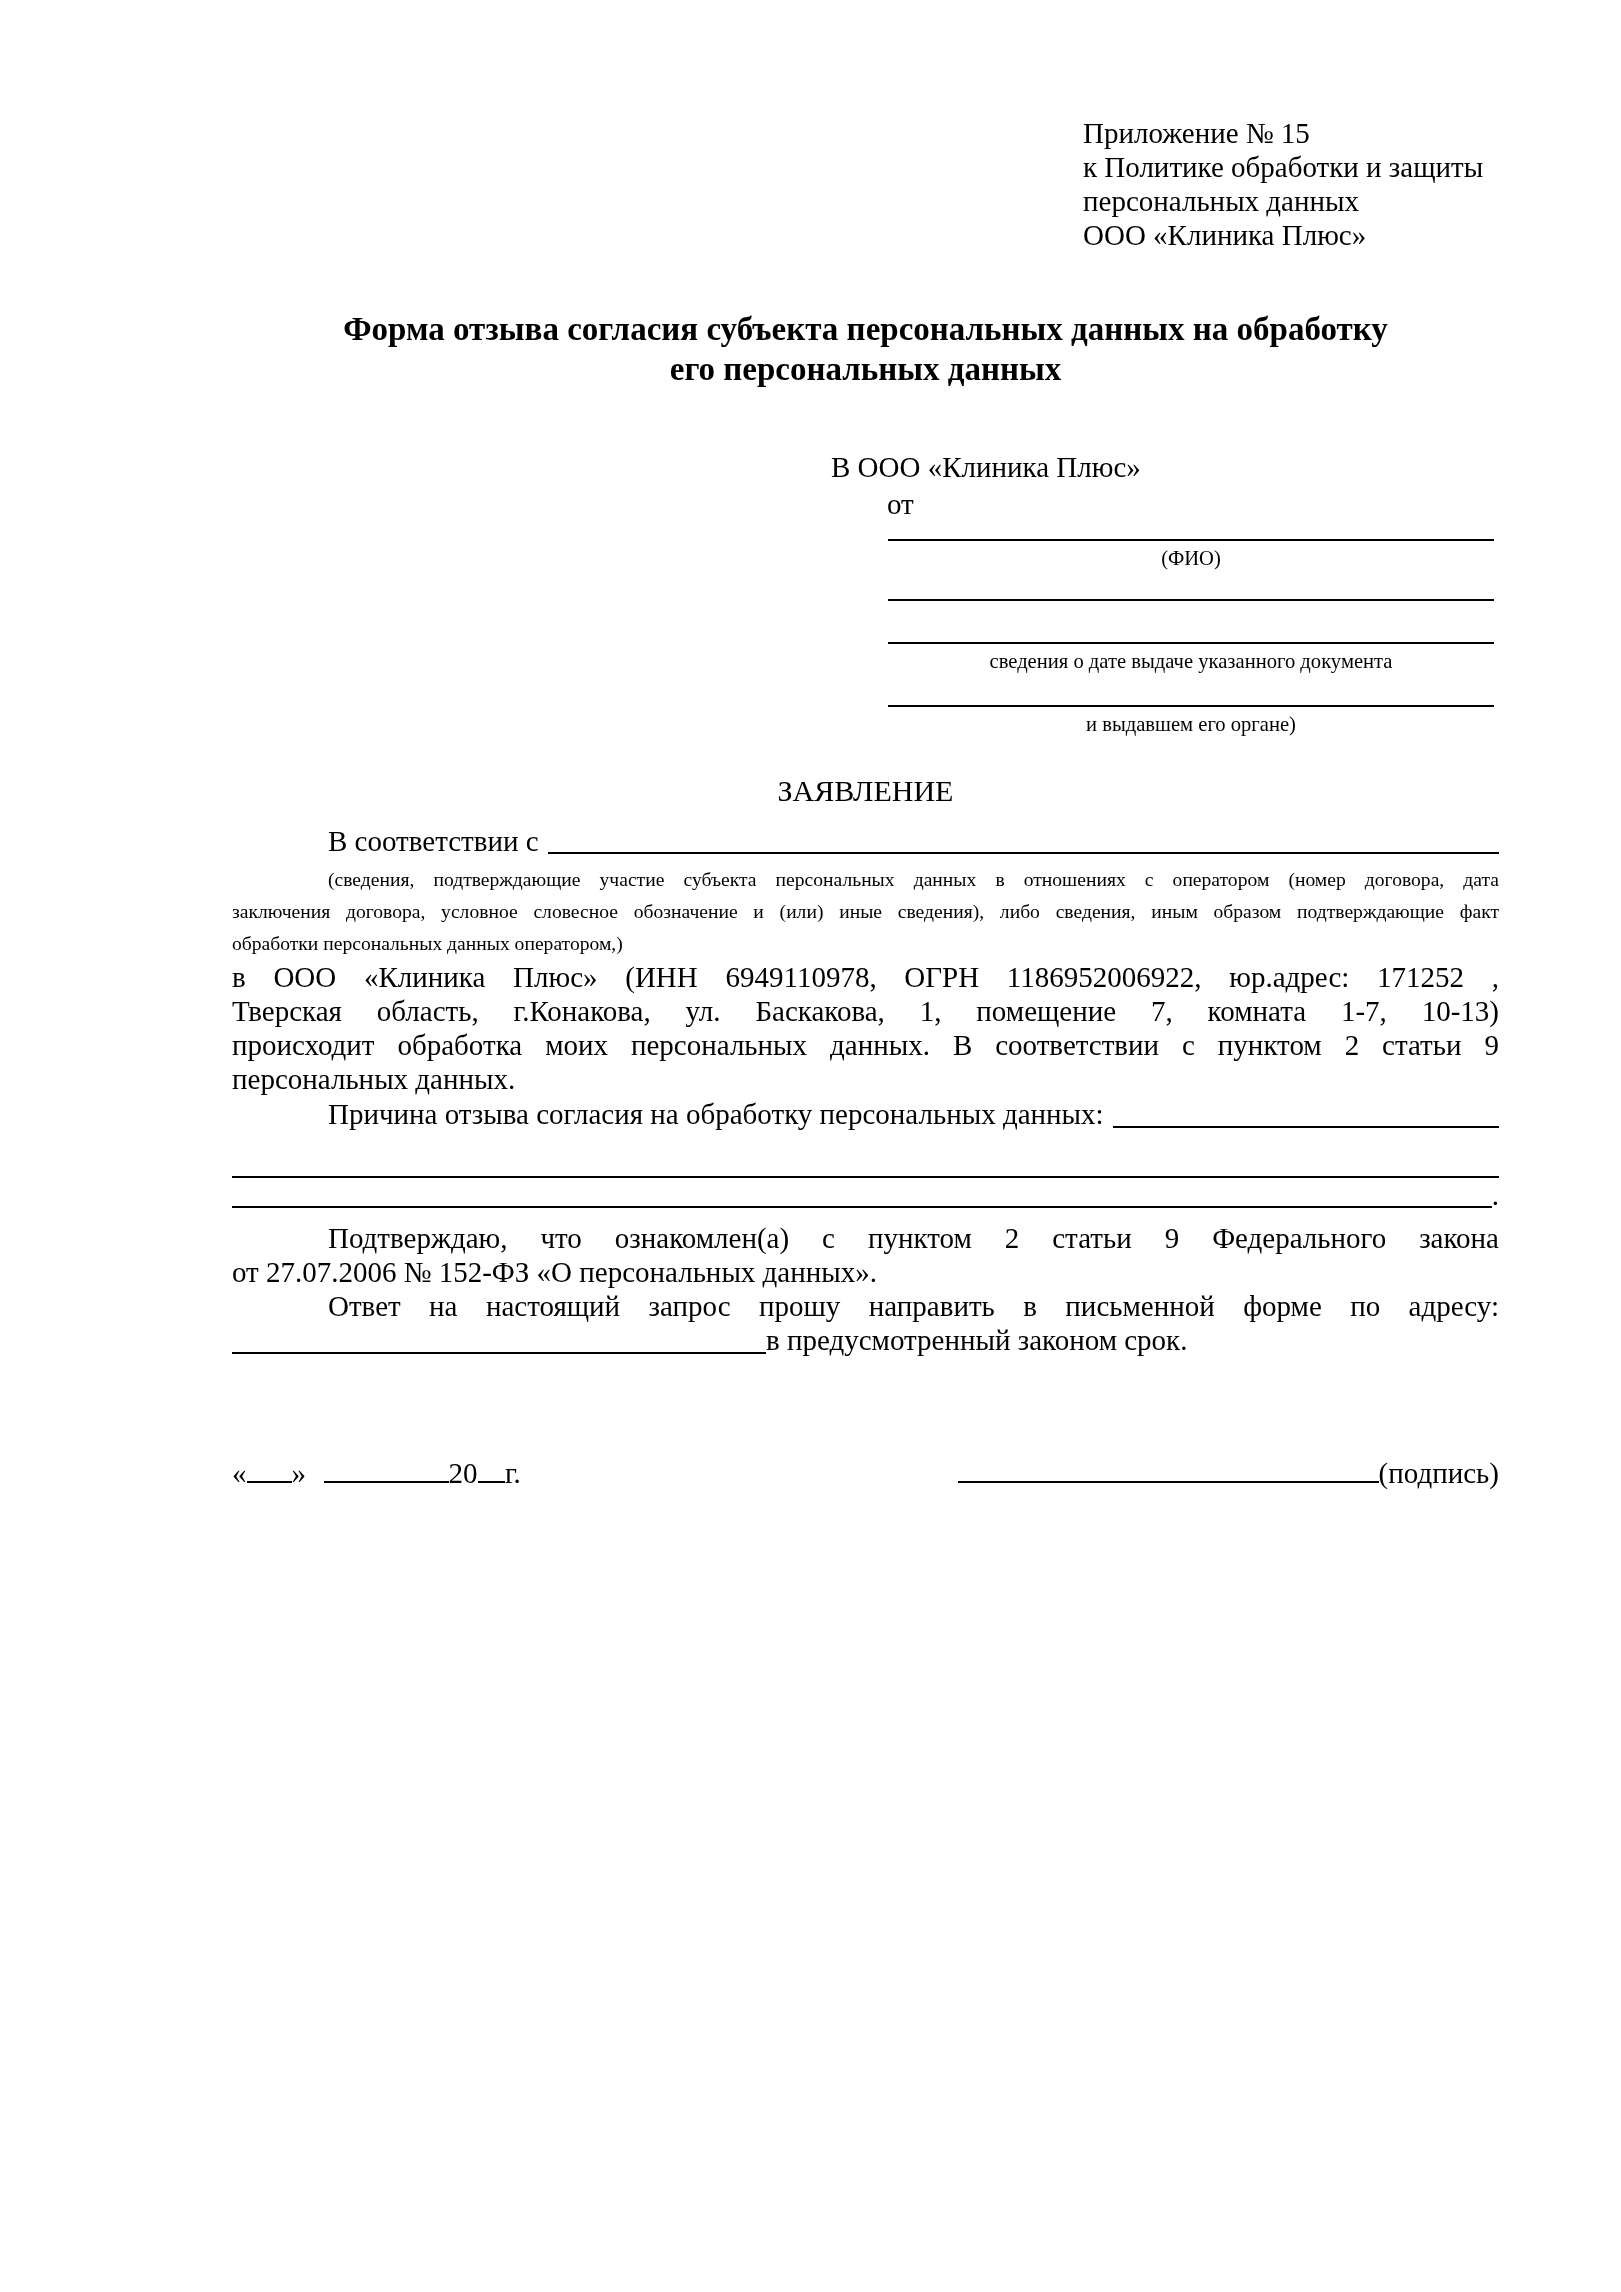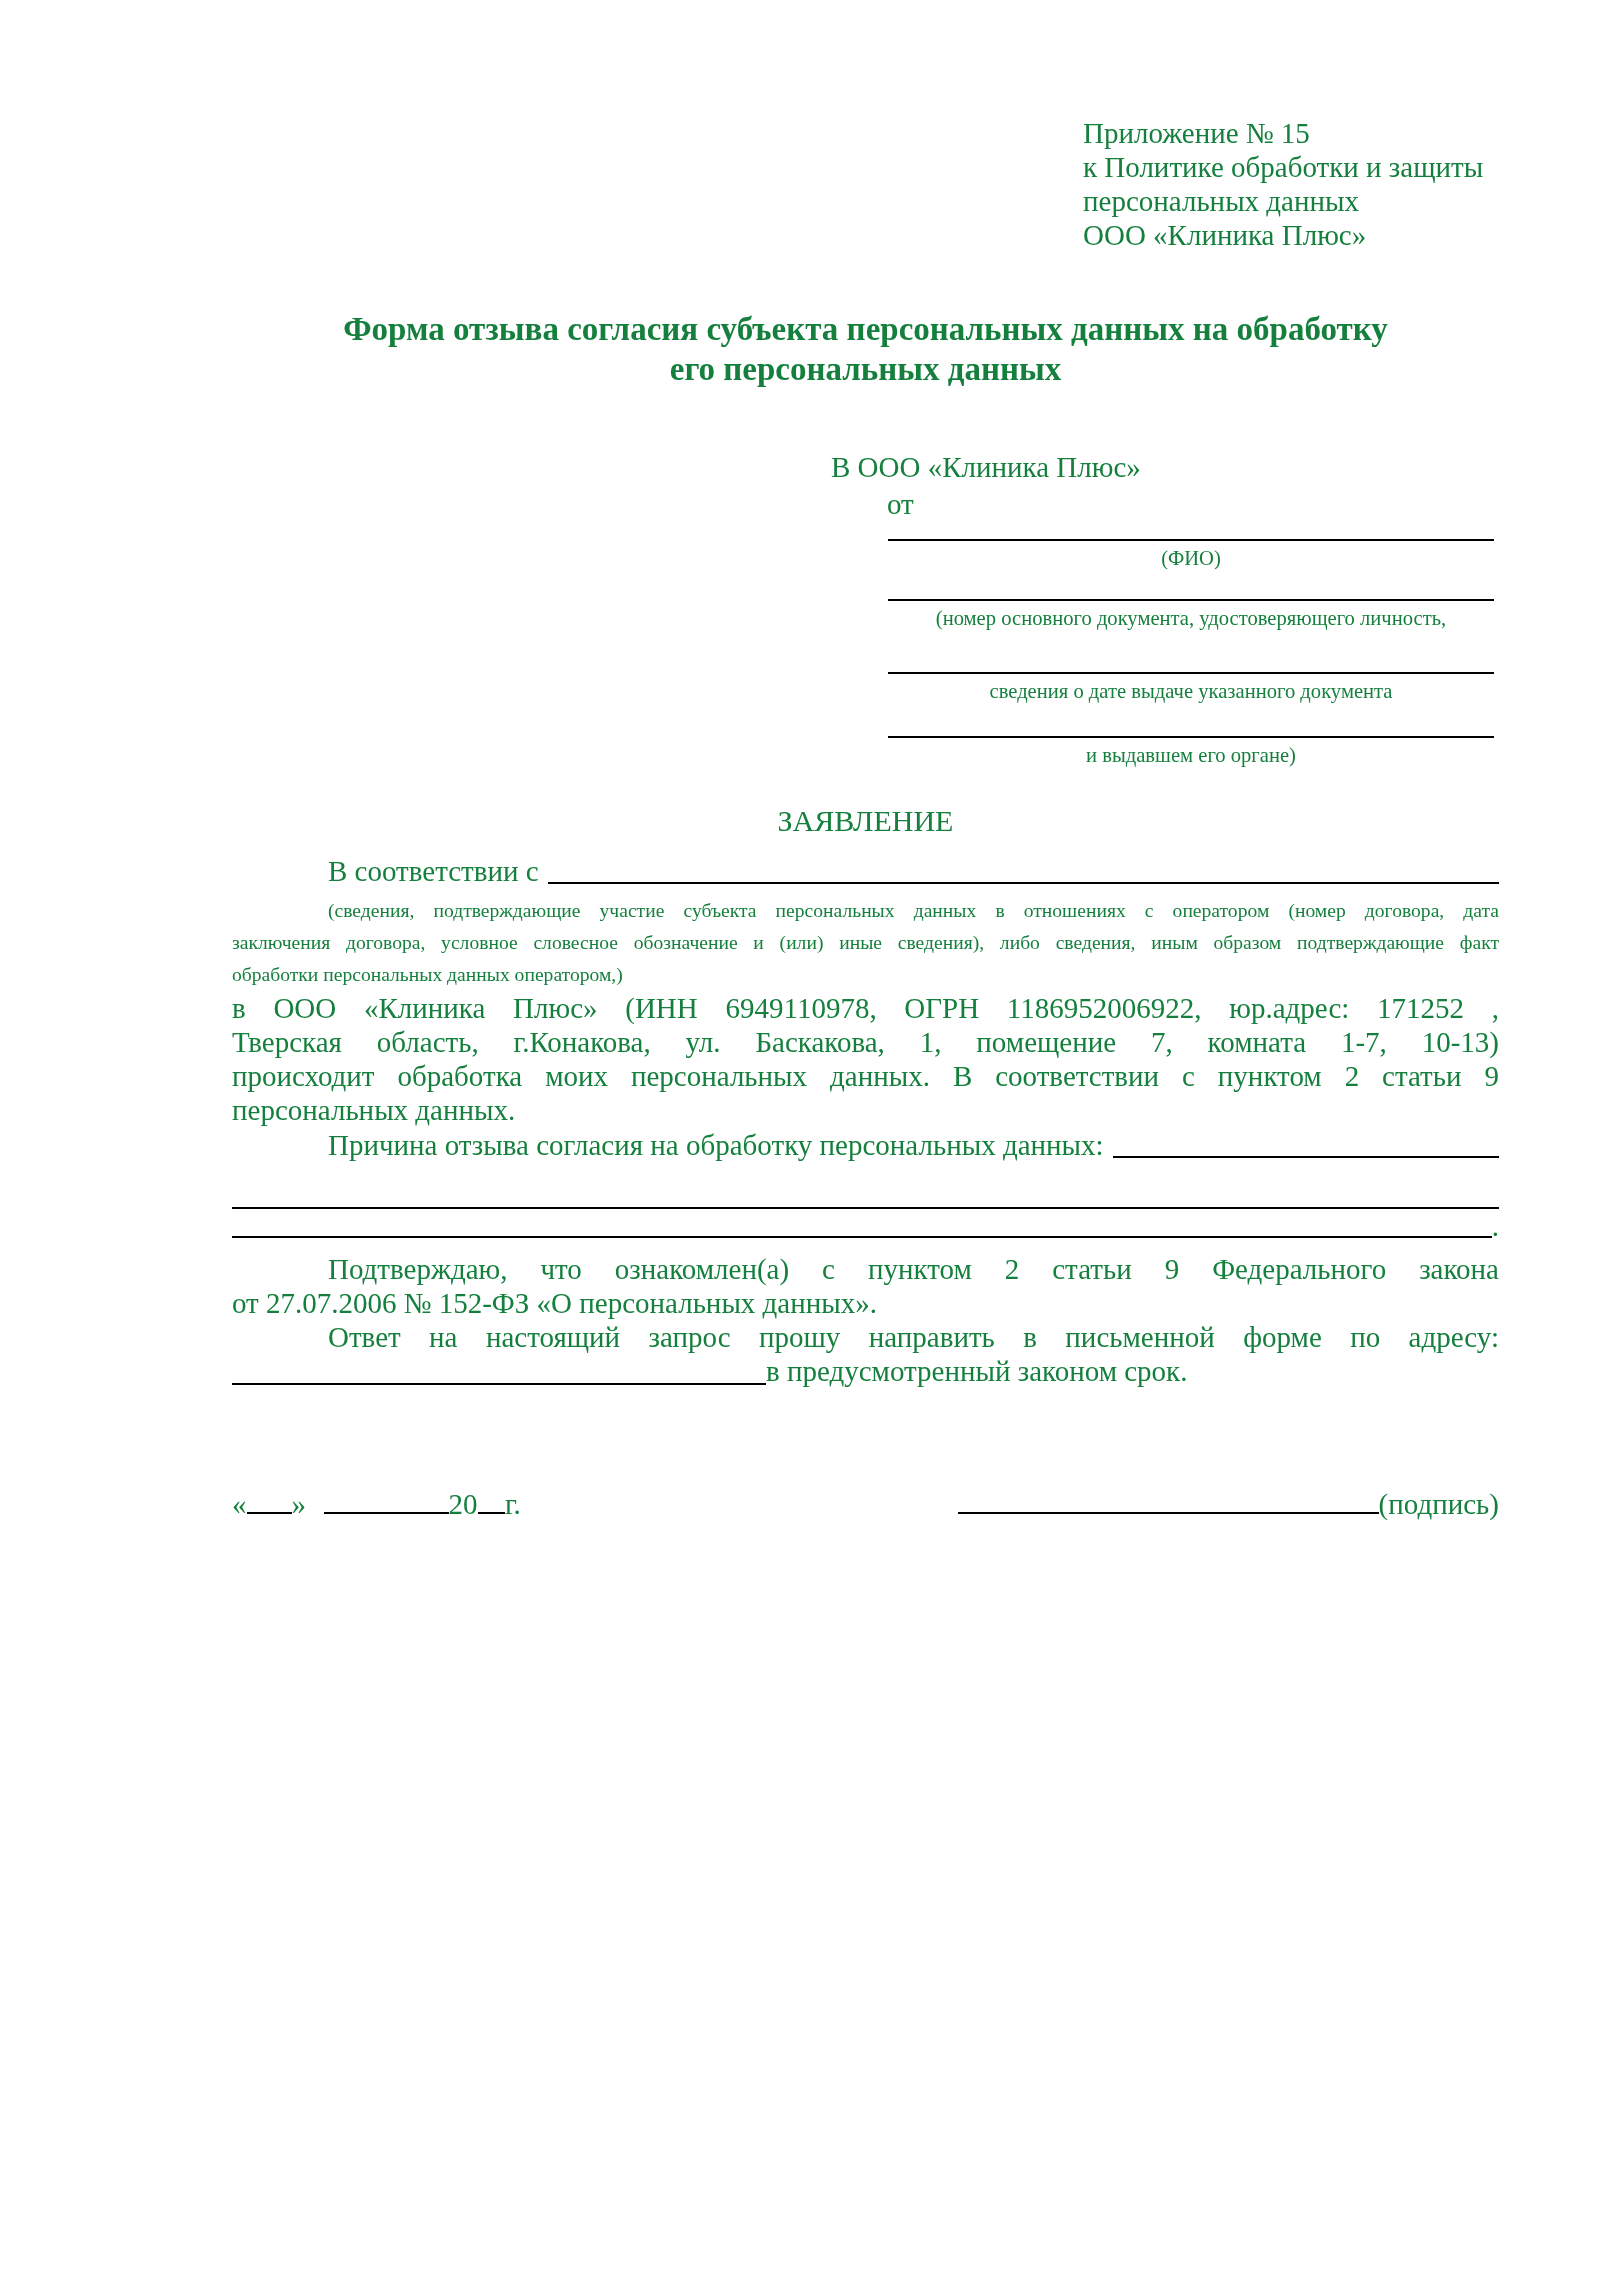--- a/index.html
+++ b/index.html
@@ -7,21 +7,21 @@
     padding: 0;
     background: #ffffff;
   }
   .page {
     position: relative;
     width: 1621px;
     height: 2293px;
     box-sizing: border-box;
     padding: 116px 122px 4px 232px;
     background: #ffffff;
-    color: #15803d;
+    color: #000000;
     font-family: "Liberation Serif", "DejaVu Serif", serif;
     font-size: 29px;
     line-height: 34px;
     overflow: hidden;
   }
   
   .meta {
     margin-left: 851px;
     line-height: 34px;
   }
@@ -148,21 +148,20 @@
     <div class="addr-org">В ООО «Клиника Плюс»</div>
     <div class="addr-from">от</div>
 
     <div class="field f1">
       <div class="blank-rule"></div>
       <div class="caption">(ФИО)</div>
     </div>
 
     <div class="field f2">
       <div class="blank-rule"></div>
-      <div class="caption">(номер основного документа, удостоверяющего личность,</div>
     </div>
 
     <div class="field f3">
       <div class="blank-rule"></div>
       <div class="caption">сведения о дате выдаче указанного документа</div>
     </div>
 
     <div class="field f4">
       <div class="blank-rule"></div>
       <div class="caption">и выдавшем его органе)</div>

